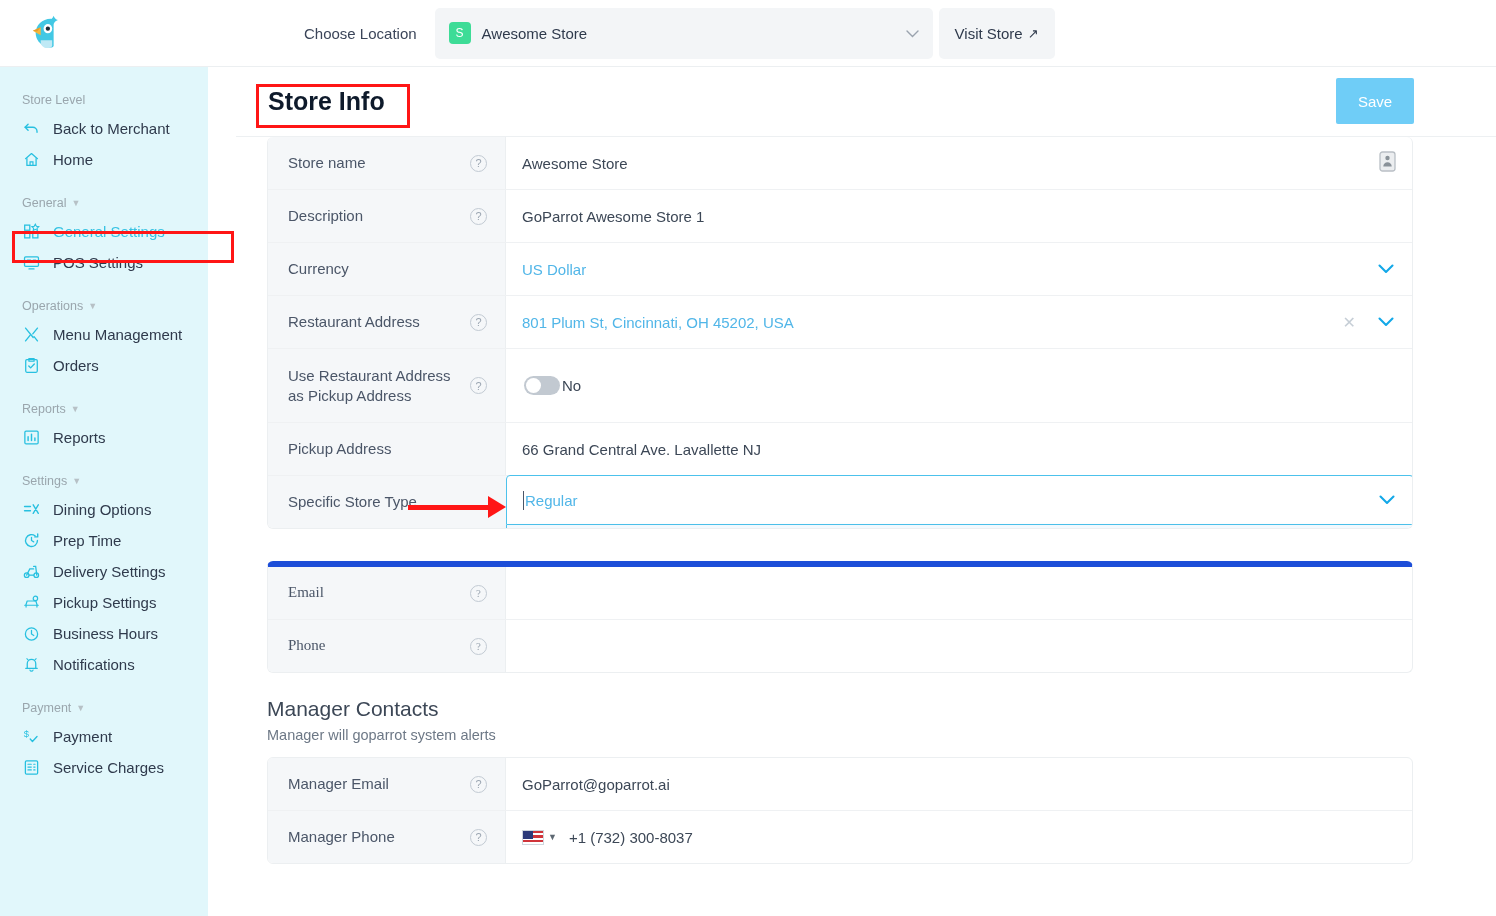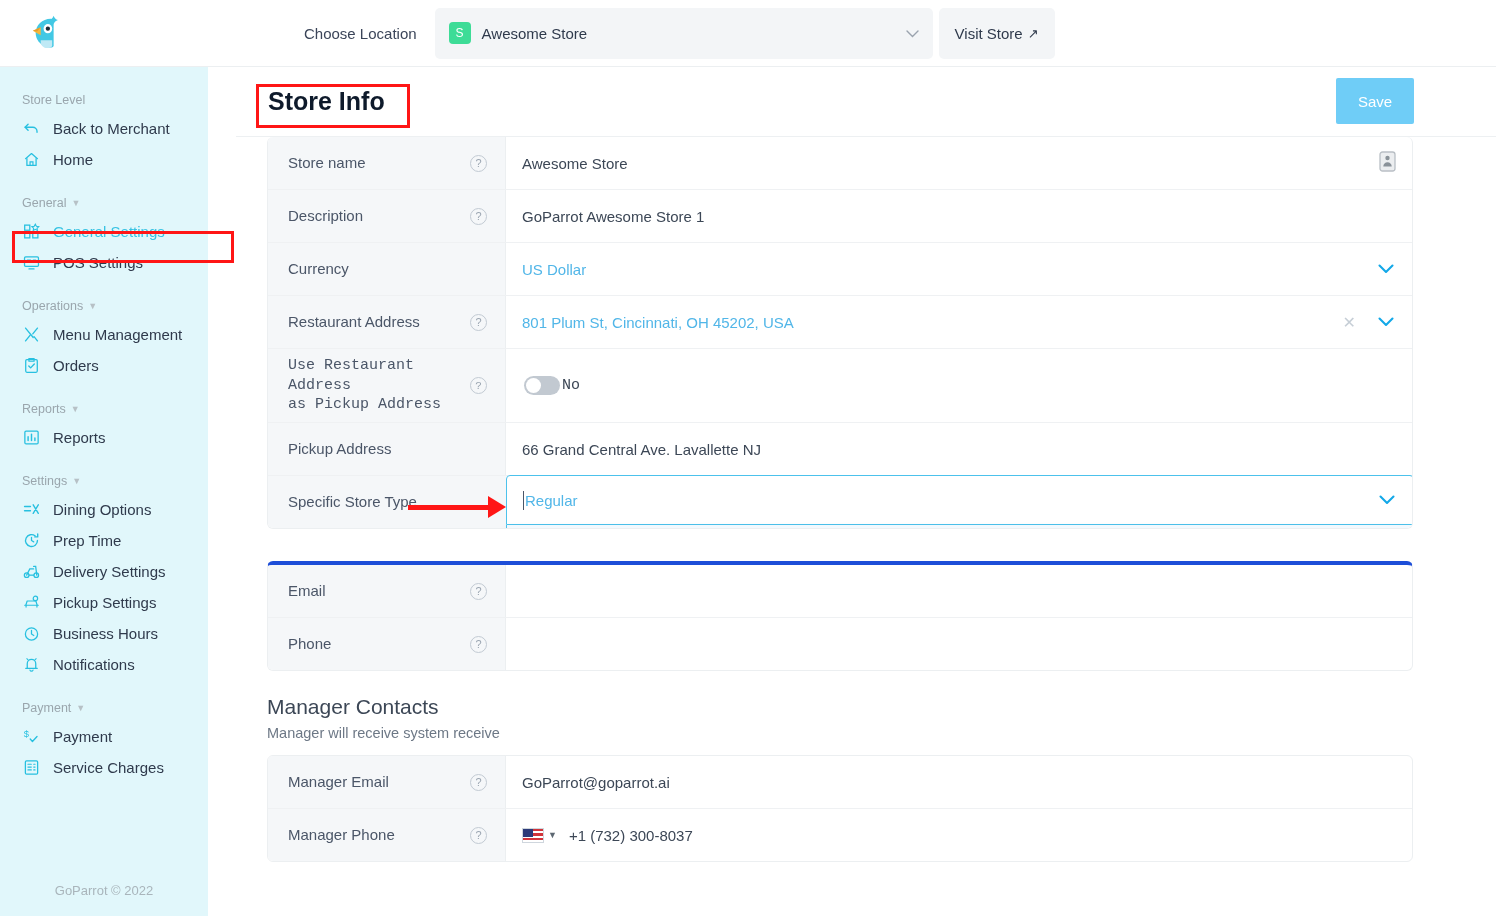--- a/index.html
+++ b/index.html
@@ -395,21 +395,20 @@
     <div class="nav-item">
       <span class="ic">
         <svg width="17" height="17" viewBox="0 0 20 20" fill="none">
             <rect x="2.8" y="2.2" width="14.4" height="15.6" rx="1.4" stroke="#27c0e0" stroke-width="1.5"></rect>
             <path d="M5.8 6.2h4M5.8 9.5h4M5.8 12.8h4M12.6 6.2h1.6M12.6 9.5h1.6M12.6 12.8h1.6" stroke="#27c0e0" stroke-width="1.3" stroke-linecap="round"></path>
           </svg>
       </span>
       <span>Service Charges</span>
     </div>
 
-    <div class="footer-copy">GoParrot © 2022</div>
   </div>
 
   <div class="page-head">
     <div class="page-title">Store Info</div>
     <button class="save-btn">Save</button>
   </div>
 
   <div class="content">
 
     <div class="card">
@@ -464,21 +463,21 @@
           <span>801 Plum St, Cincinnati, OH 45202, USA</span>
           <span class="x-gray">✕</span>
           <span class="chev-blue">
             <svg width="16" height="10" viewBox="0 0 16 10">
                 <path d="M1.5 1.5L8 8l6.5-6.5" stroke="#13a8e8" stroke-width="2.1" fill="none" stroke-linecap="round" stroke-linejoin="round"></path>
               </svg>
           </span>
         </div>
       </div>
 
-      <div class="frow toggle-row" style="min-height:74px;font-family:Liberation Mono, monospace;">
+      <div class="frow toggle-row" style="min-height:74px;">
         <div class="flabel">
           <span class="ltext">
             <span>Use Restaurant Address</span><br>
             <span>as Pickup Address</span>
           </span>
           <span class="qmark">?</span>
         </div>
         <div class="fvalue">
           <div class="toggle">
             <div class="knob"></div>
@@ -514,21 +513,21 @@
 
         <div class="combo-list">
           <div class="combo-opt sel">Regular</div>
 
         </div>
       </div>
     </div>
 
     <div style="height:32px"></div>
 
-    <div class="card" style="border-top:4px solid #1d4ed8;">
+    <div class="card" style="border-top:6px solid #1d4ed8;font-family:Liberation Serif, serif;">
       <div class="frow">
         <div class="flabel">
           <span class="ltext">Email</span>
           <span class="qmark">?</span>
         </div>
         <div class="fvalue">
           <span></span>
         </div>
       </div>
       <div class="frow">
@@ -538,21 +537,21 @@
         </div>
         <div class="fvalue">
           <span></span>
         </div>
       </div>
     </div>
 
     <div class="section-gap"></div>
 
     <div class="sec-title">Manager Contacts</div>
-    <div class="sec-sub">Manager will receive system receive</div>
+    <div class="sec-sub">Manager will goparrot system alerts</div>
 
     <div class="card" style="border-top:1px solid #eceff1;">
       <div class="frow">
         <div class="flabel">
           <span class="ltext">Manager Email</span>
           <span class="qmark">?</span>
         </div>
         <div class="fvalue">
           <span>GoParrot@goparrot.ai</span>
         </div>

